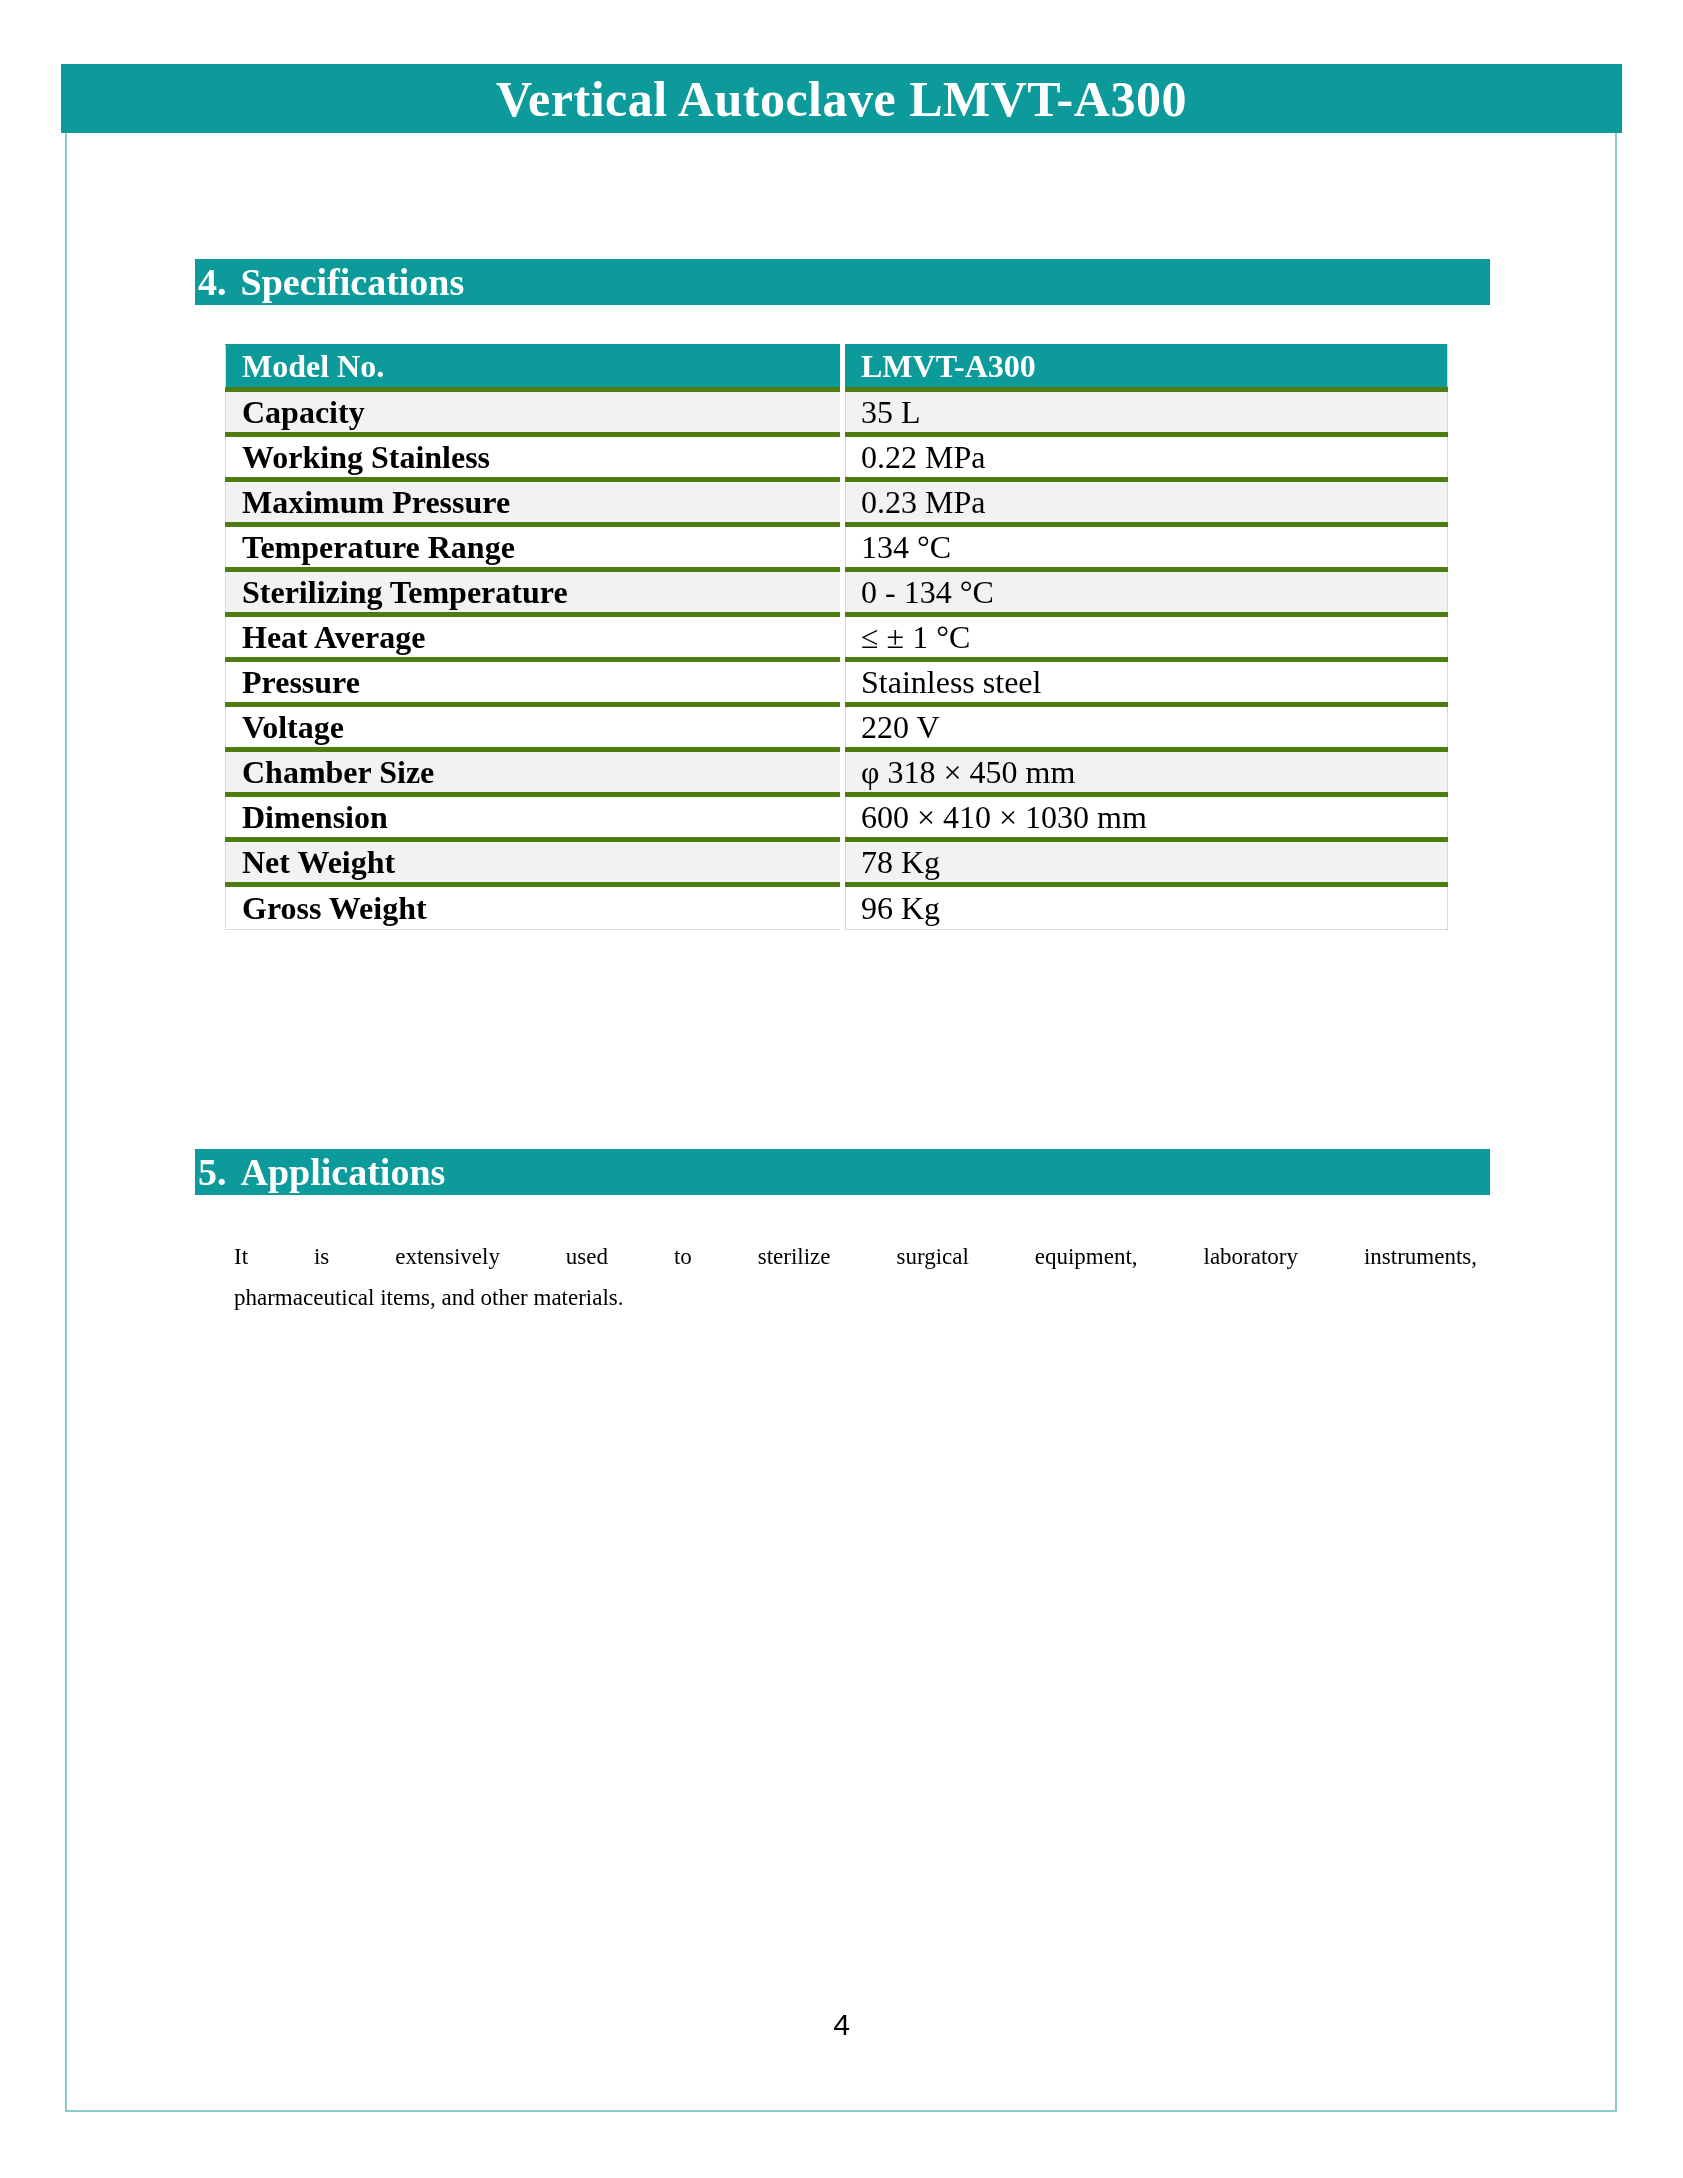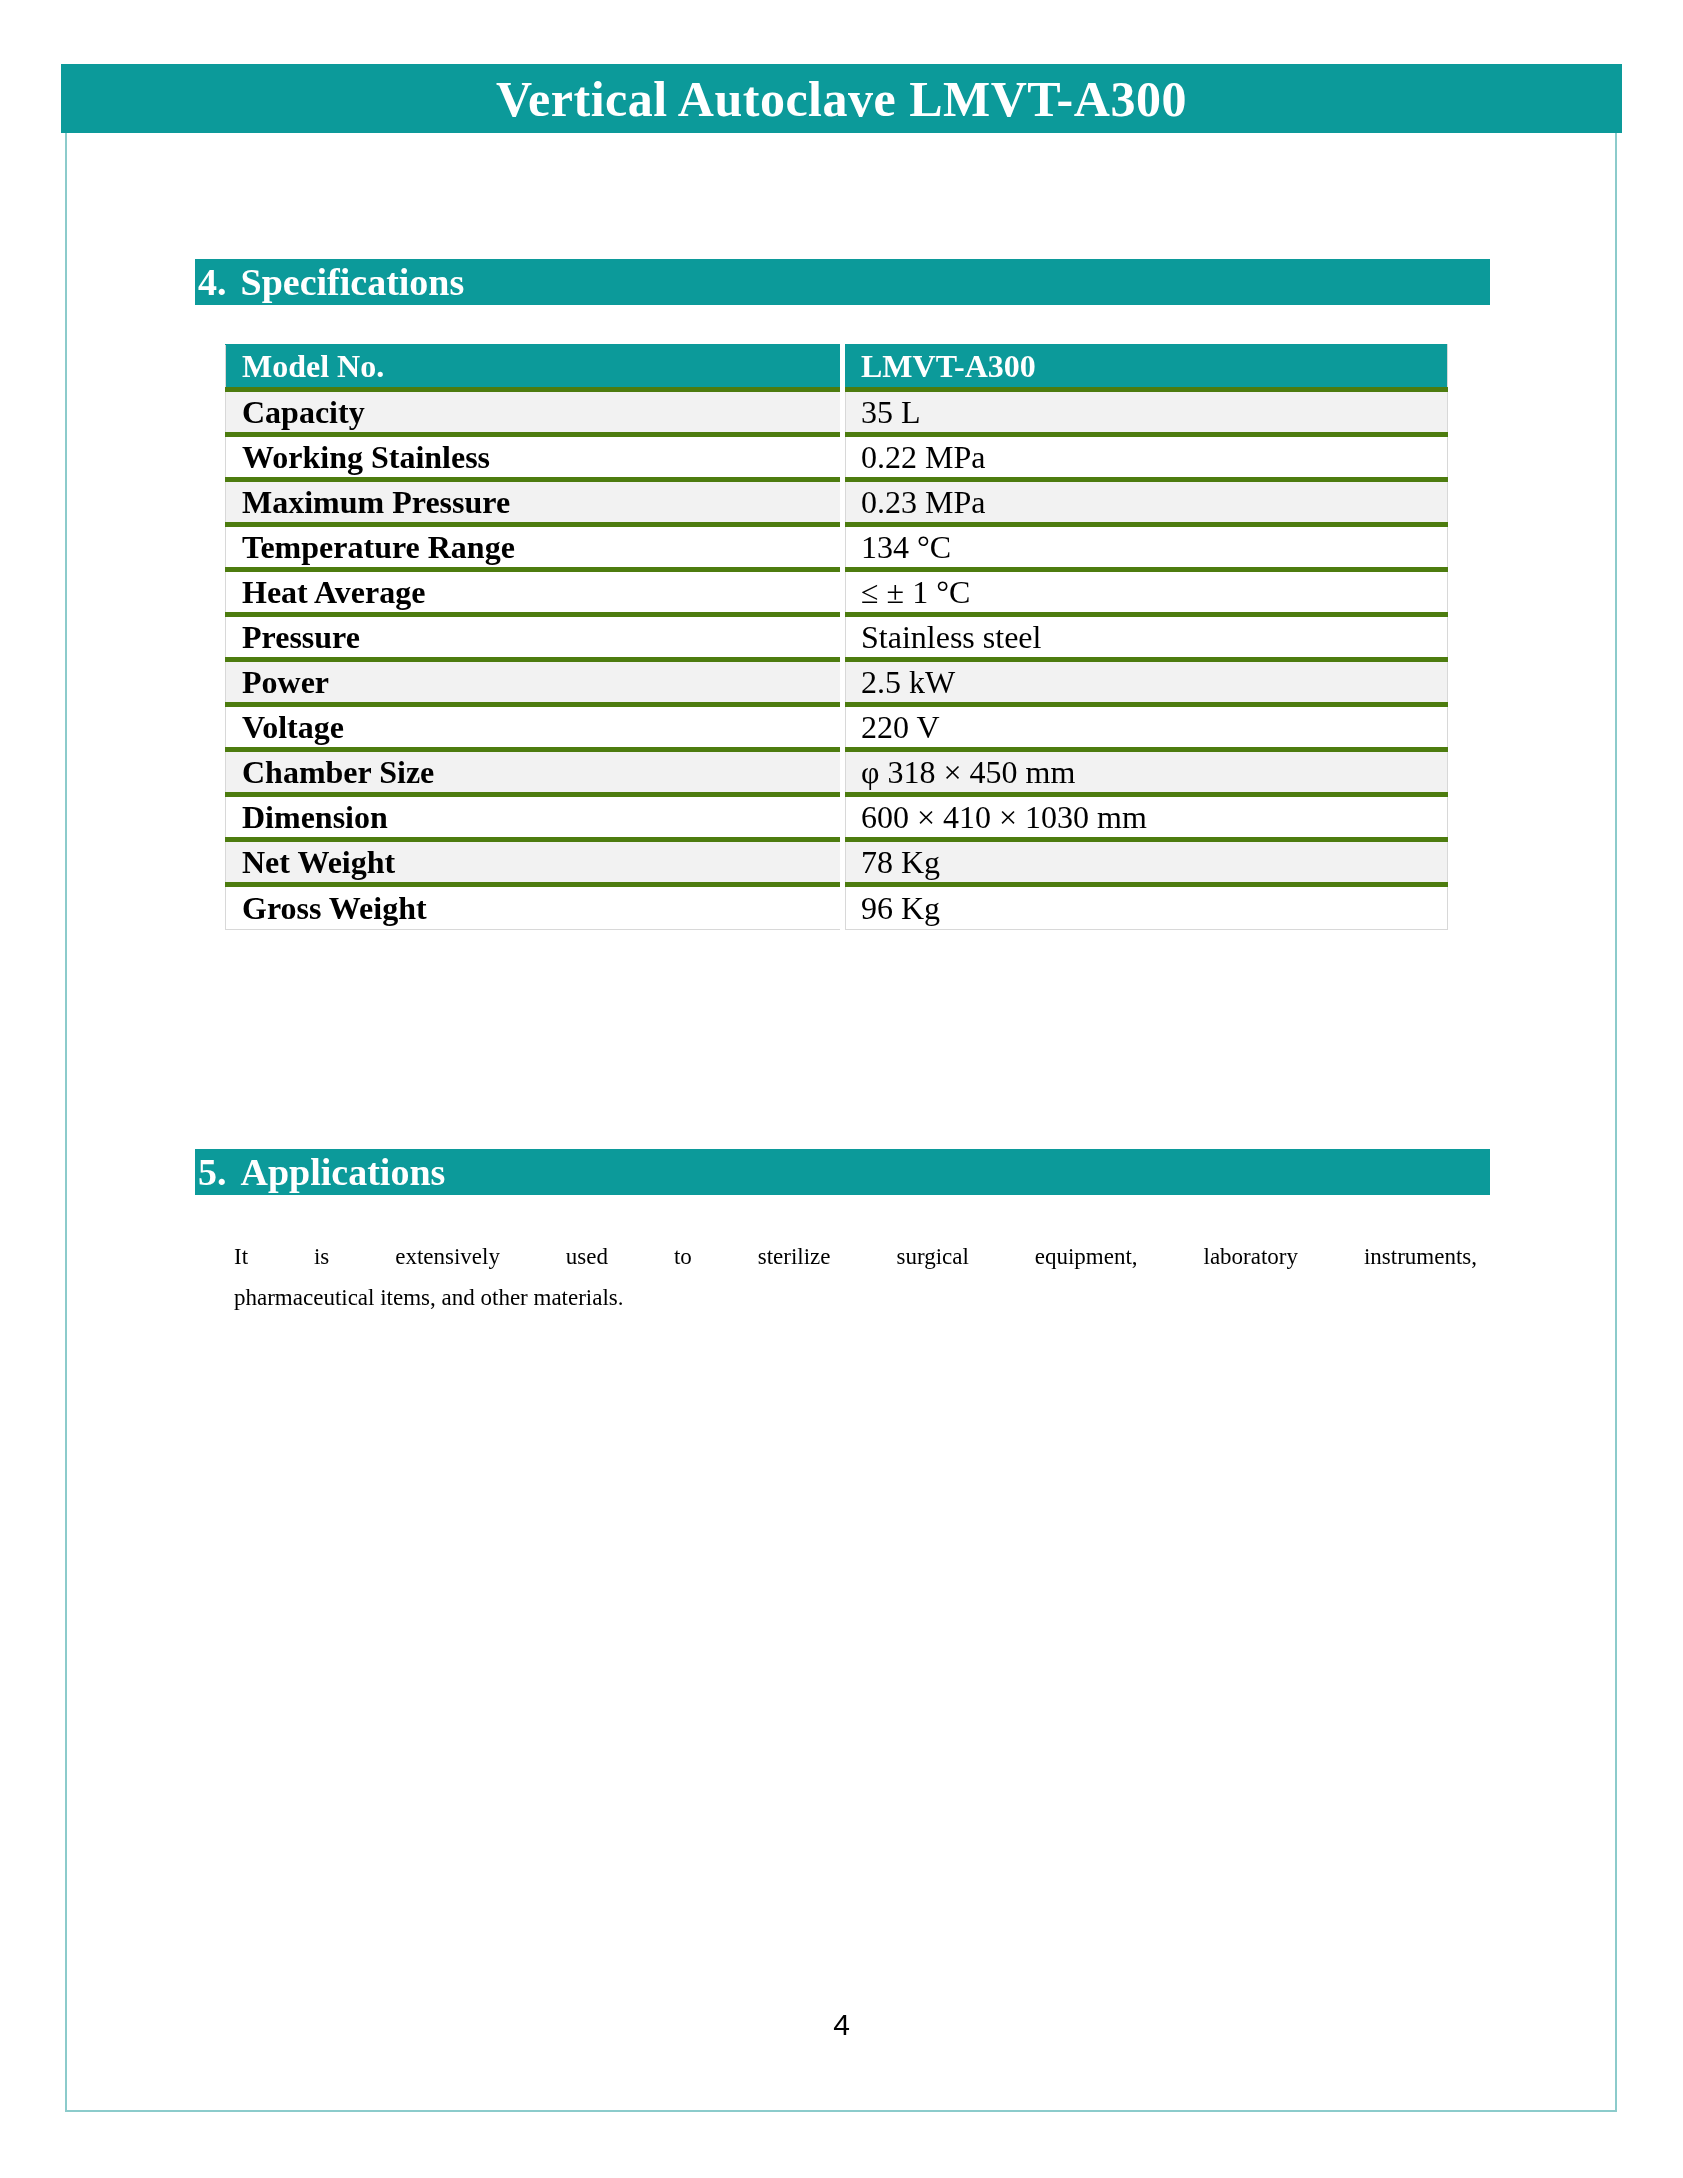--- a/index.html
+++ b/index.html
@@ -151,31 +151,31 @@
         <td class="col-value">0.22 MPa</td>
       </tr>
       <tr class="shaded">
         <td class="col-label">Maximum Pressure</td>
         <td class="col-value">0.23 MPa</td>
       </tr>
       <tr>
         <td class="col-label">Temperature Range</td>
         <td class="col-value">134 °C</td>
       </tr>
+      <tr class="shaded">
+        <td class="col-label">Sterilizing Temperature</td>
+        <td class="col-value">0 - 134 °C</td>
+      </tr>
       <tr>
         <td class="col-label">Heat Average</td>
         <td class="col-value">≤ ± 1 °C</td>
       </tr>
       <tr>
         <td class="col-label">Pressure</td>
         <td class="col-value">Stainless steel</td>
-      </tr>
-      <tr class="shaded">
-        <td class="col-label">Power</td>
-        <td class="col-value">2.5 kW</td>
       </tr>
       <tr>
         <td class="col-label">Voltage</td>
         <td class="col-value">220 V</td>
       </tr>
       <tr class="shaded">
         <td class="col-label">Chamber Size</td>
         <td class="col-value">φ 318 × 450 mm</td>
       </tr>
       <tr>

